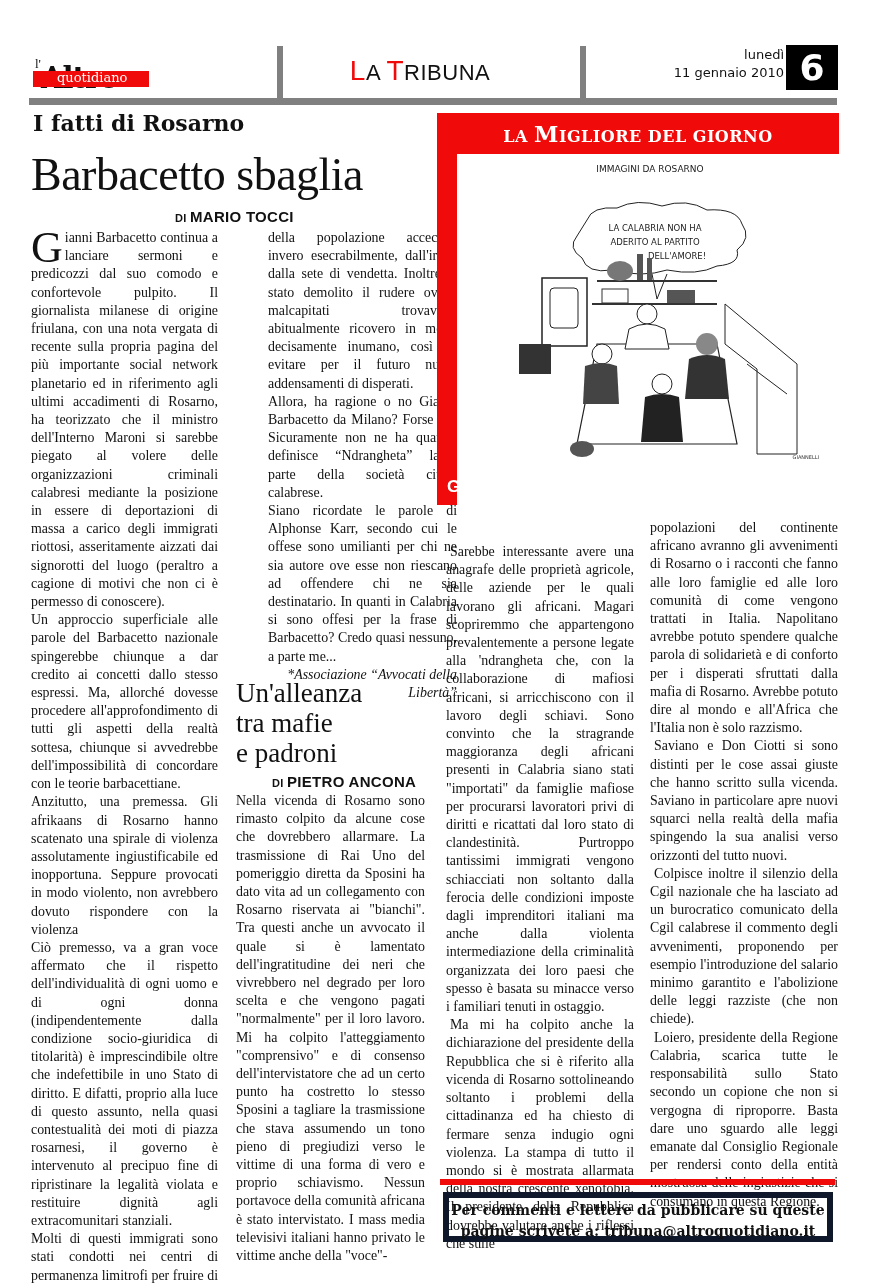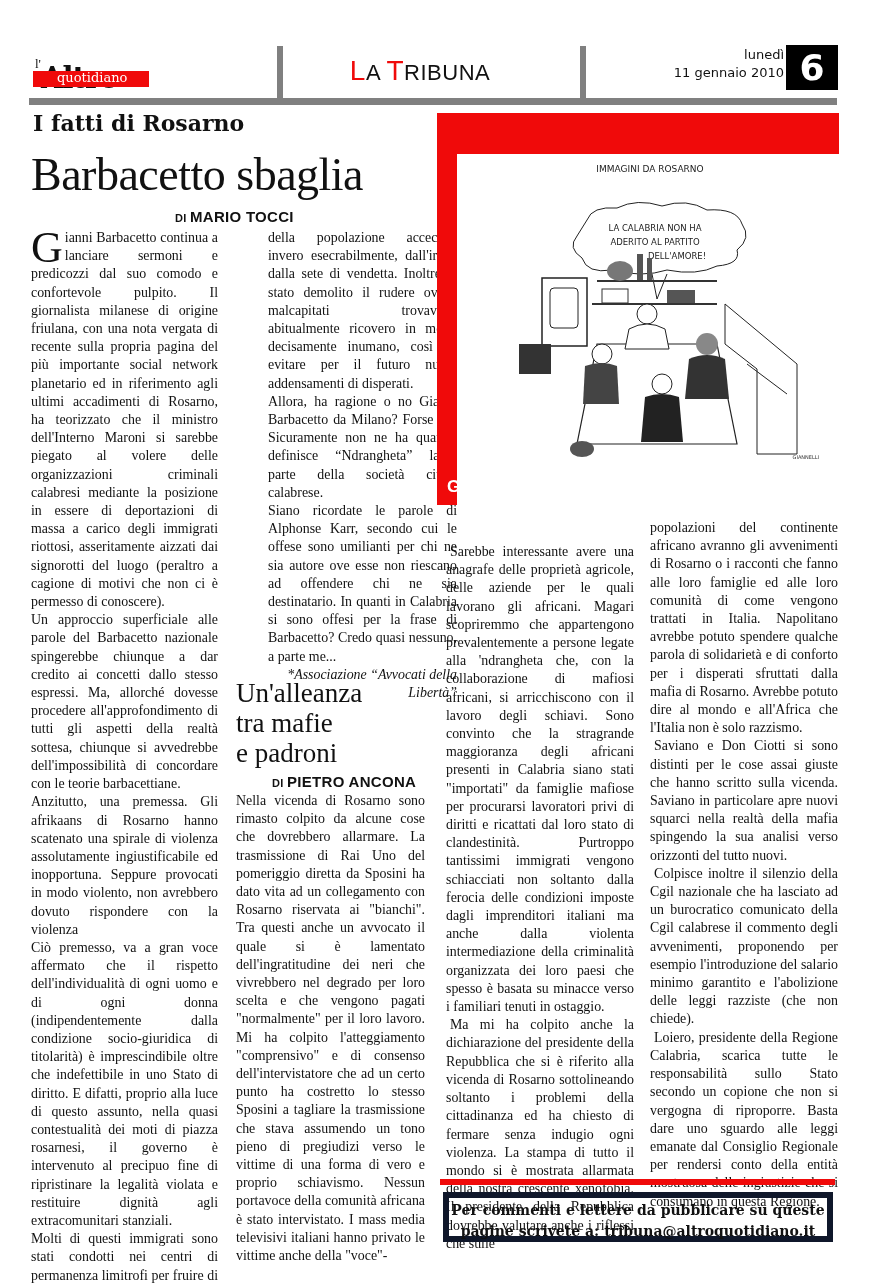--- a/index.html
+++ b/index.html
@@ -113,20 +113,24 @@
 </div>
 
 <div class="col" style="left:650px; top:519px; width:188px;">
   <p>popolazioni del continente africano avranno gli avvenimenti di Rosarno o i racconti che fanno alle loro famiglie ed alle loro comunità di come vengono trattati in Italia. Napolitano avrebbe potuto spendere qualche parola di solidarietà e di conforto per i disperati sfruttati dalla mafia di Rosarno. Avrebbe potuto dire al mondo e all'Africa che  l'Italia non è solo razzismo.</p>
   <p class="ind">Saviano e Don Ciotti  si sono distinti per le cose assai giuste che hanno scritto sulla vicenda. Saviano in particolare apre nuovi squarci nella realtà della mafia spingendo la sua analisi verso orizzonti del tutto nuovi.</p>
   <p class="ind">Colpisce inoltre il silenzio della Cgil nazionale che  ha lasciato ad un burocratico comunicato della  Cgil calabrese il commento degli avvenimenti, proponendo per esempio l'introduzione del salario minimo garantito e l'abolizione delle leggi razziste (che non chiede).</p>
   <p class="ind">Loiero, presidente della Regione Calabria, scarica tutte le responsabilità sullo Stato secondo un copione che non si vergogna di riproporre. Basta dare uno sguardo alle leggi emanate dal Consiglio Regionale per rendersi conto della entità mostruosa delle ingiustizie che si consumano in questa Regione.</p>
 </div>
 
 <div class="feature">
+  <div class="title">
+    <span>la</span>
+    <span class="m">M</span><span>igliore del giorno</span>
+  </div>
   <div class="cartoon">
     <svg width="386" height="315" viewBox="0 0 386 315">
       <text x="193" y="18" text-anchor="middle" font-family="DejaVu Sans, sans-serif" font-size="9" fill="#222">IMMAGINI DA ROSARNO</text>
       <path d="M130 66 q5 -14 30 -12 q20 -10 45 -2 q25 -8 45 4 q30 -2 35 14 q10 14 -5 26 q4 14 -20 16 q-20 10 -50 4 q-25 8 -55 0 q-25 4 -30 -12 q-15 -10 -5 -22 z" fill="#fff" stroke="#222" stroke-width="1"></path>
       <text x="198" y="77" text-anchor="middle" font-family="DejaVu Sans, sans-serif" font-size="8.5" fill="#222">LA CALABRIA NON HA</text>
       <text x="198" y="91" text-anchor="middle" font-family="DejaVu Sans, sans-serif" font-size="8.5" fill="#222">ADERITO AL PARTITO</text>
       <text x="220" y="105" text-anchor="middle" font-family="DejaVu Sans, sans-serif" font-size="8.5" fill="#222">DELL'AMORE!</text>
       <path d="M195 120 L200 145 L210 120" fill="none" stroke="#222" stroke-width="1"></path>
 
       <line x1="140" y1="127" x2="260" y2="127" stroke="#333" stroke-width="2"></line>

